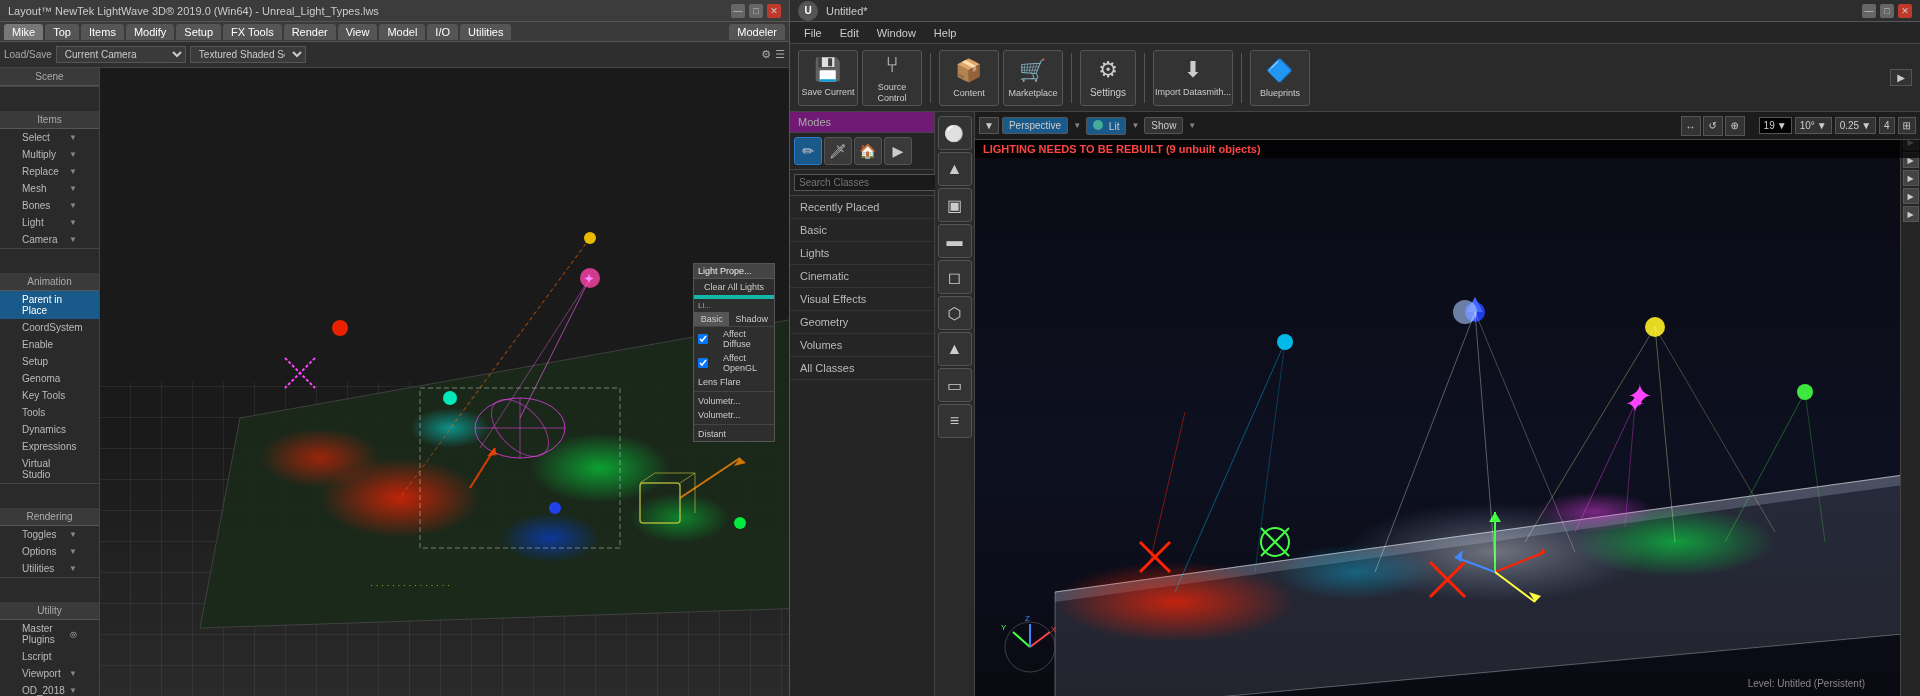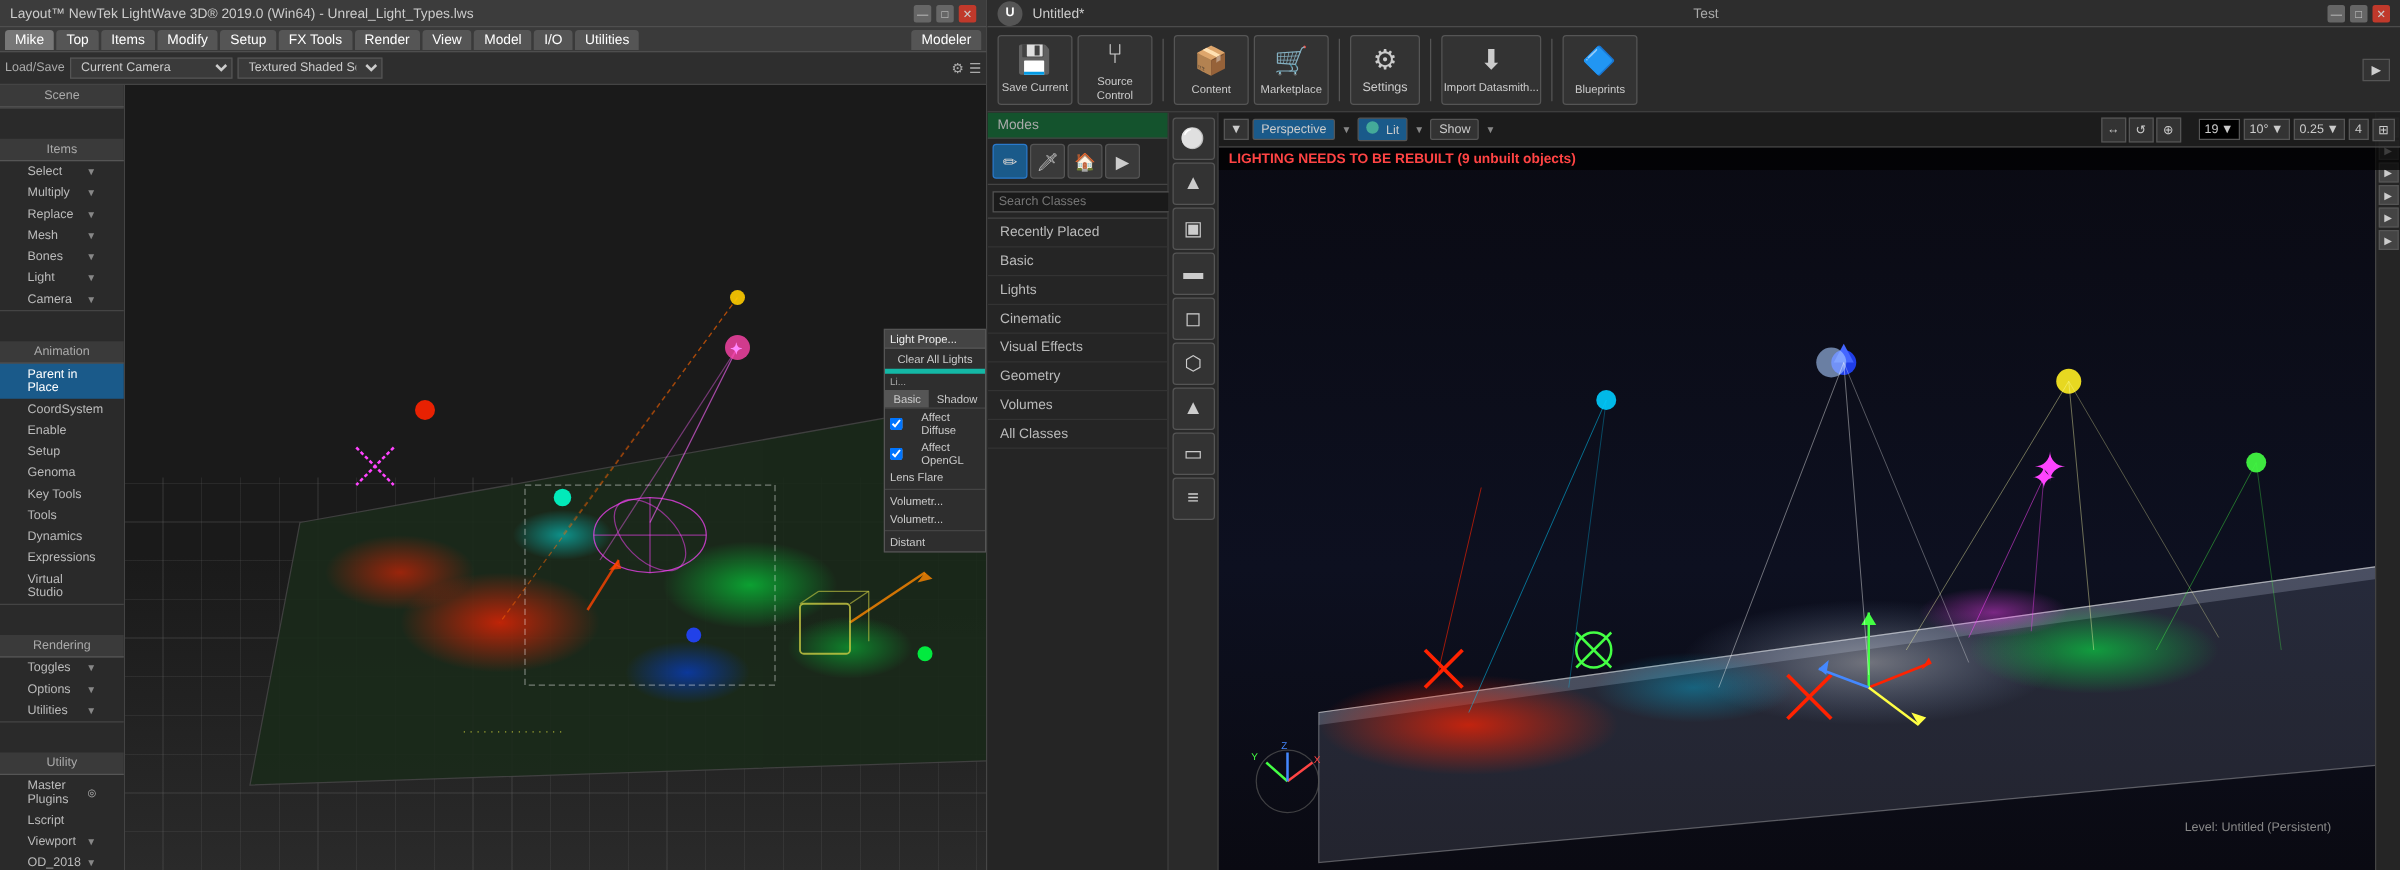--- a/index.html
+++ b/index.html
@@ -125,21 +125,21 @@
       flex: 1;
       background: #1a1a1a;
       position: relative;
       overflow: hidden;
     }
 
     
     .light-props-popup {
       position: absolute;
       top: 195px;
-      right: 0;
+      right: 14px;
       width: 82px;
       background: #2e2e2e;
       border: 1px solid #555;
       z-index: 10;
       font-size: 9px;
       margin-left: 11px;
     }
     .light-props-header {
       background: #444;
       padding: 2px 4px;
@@ -275,21 +275,21 @@
 
     
     .ue-modes-panel {
       width: 145px;
       background: #252525;
       border-right: 1px solid #444;
       display: flex;
       flex-direction: column;
     }
     .ue-modes-header {
-      background: #14532d;
+      background: #701a75;
       padding: 4px 8px;
       font-size: 11px;
       color: #aaa;
       border-bottom: 1px solid #444;
     }
     .ue-modes-icons {
       display: flex;
       padding: 4px;
       gap: 2px;
       border-bottom: 1px solid #444;
@@ -730,30 +730,33 @@
   </div>
 </div>
 
 <div id="unreal-panel">
 
   <div class="ue-titlebar">
     <div class="ue-titlebar-left">
       <div class="ue-logo">U</div>
       <span class="ue-titlebar-title">Untitled*</span>
     </div>
-    <div style="flex:1; display:flex; align-items:center; justify-content:center;">
-      <span style="color:#aaa;font-size:11px;">Test</span>
-    </div>
     <div class="ue-titlebar-controls">
       <span class="ue-win-btn-min">—</span>
       <span class="ue-win-btn-max">□</span>
       <span class="ue-win-btn-close" style="background:#c0392b!important">✕</span>
     </div>
   </div>
 
+  <div class="ue-menubar">
+    <div class="ue-menu-item">File</div>
+    <div class="ue-menu-item">Edit</div>
+    <div class="ue-menu-item">Window</div>
+    <div class="ue-menu-item">Help</div>
+  </div>
 
   <div class="ue-toolbar">
     <div class="ue-tool-btn">
       <span style="font-size:22px;">💾</span>
       <span style="font-size:9px;text-align:center;line-height:1.2;">Save Current</span>
     </div>
     <div class="ue-tool-btn">
       <span style="font-size:22px;">⑂</span>
       <span style="font-size:9px;text-align:center;line-height:1.2;">Source Control</span>
     </div>

